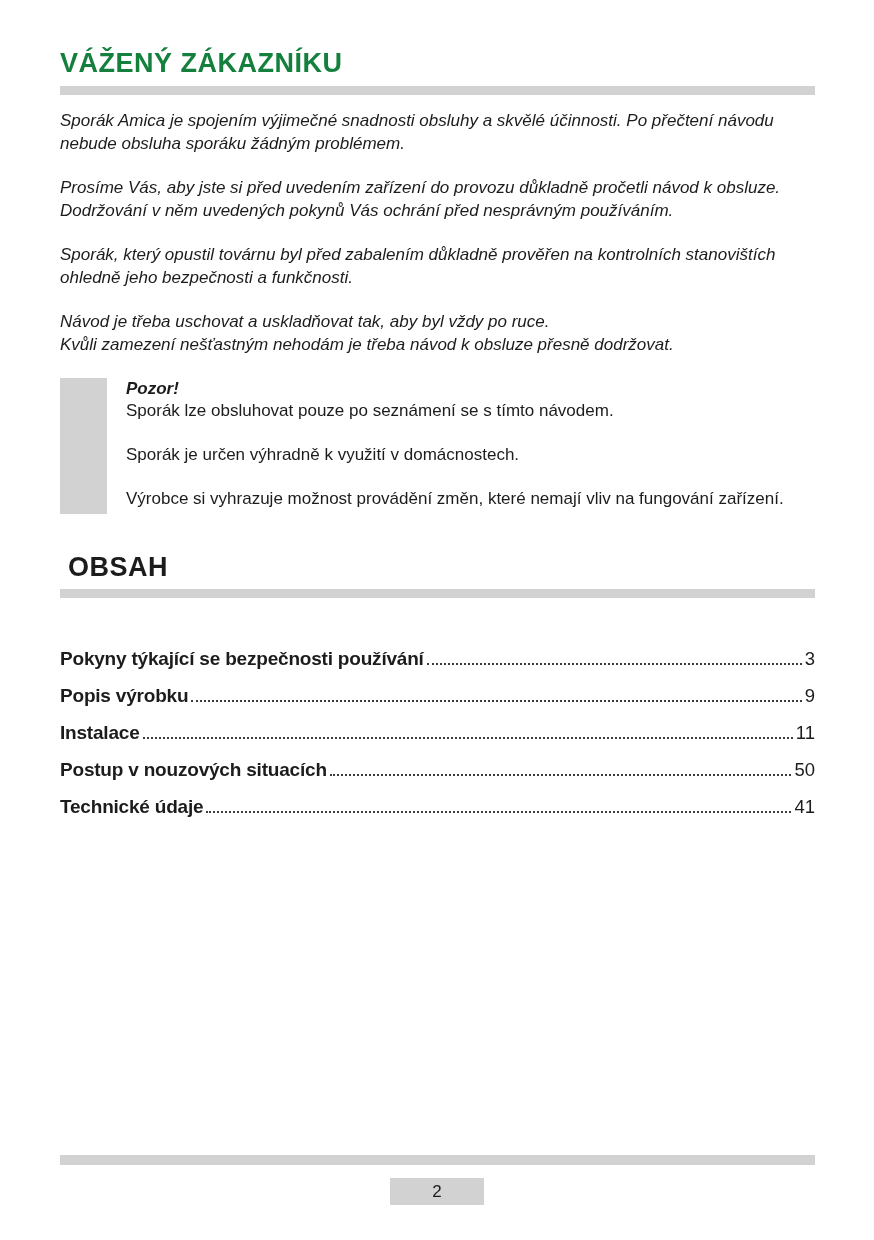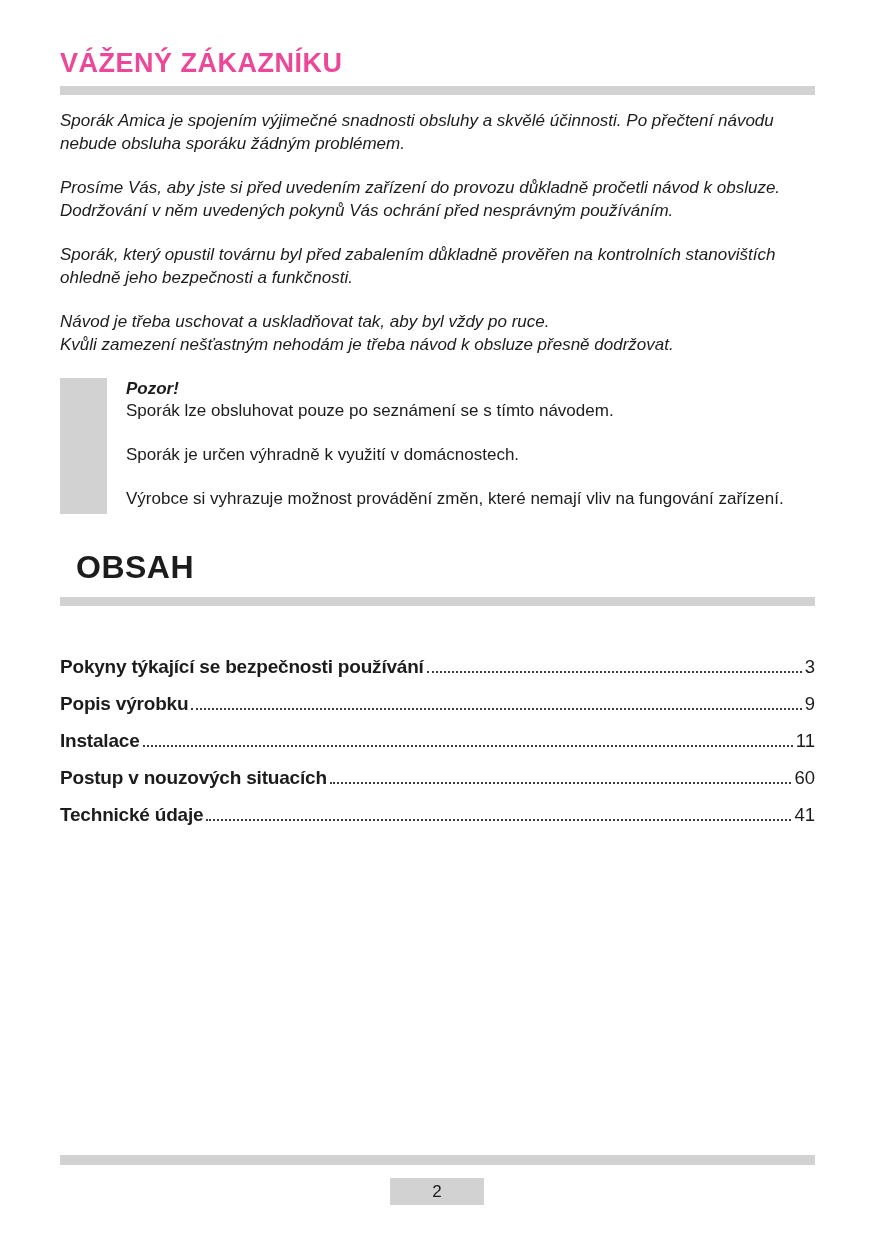--- a/index.html
+++ b/index.html
@@ -22,21 +22,21 @@
     top: 0;
     width: 755px;
   }
   .doc-title {
     margin: 0;
     margin-top: 46px;
     font-size: 27px;
     font-weight: bold;
     line-height: 34px;
     letter-spacing: 0.5px;
-    color: #ec4899;
+    color: #15803d;
   }
   .divider-bar {
     height: 9px;
     background: #d2d2d2;
     margin-top: 6px;
   }
   .intro {
     margin-top: 15px;
     font-style: italic;
     font-size: 17px;
@@ -69,23 +69,23 @@
   .notice-body p {
     margin: 0;
   }
   .notice-body p + p {
     margin-top: 22px;
   }
   .notice-body p.first {
     margin-top: 0;
   }
   .toc-heading {
-    margin: 16px;
+    margin: 8px;
     margin-top: 39px;
-    font-size: 32px;
+    font-size: 27px;
     font-weight: bold;
     line-height: 28px;
     letter-spacing: 0.5px;
   }
   .toc-list {
     margin-top: 49px;
   }
   .toc-row {
     display: flex;
     align-items: baseline;
@@ -174,21 +174,21 @@
         <span class="toc-page">9</span>
       </div>
       <div class="toc-row">
         <span class="toc-label">Instalace</span>
         <span class="toc-dots"></span>
         <span class="toc-page">11</span>
       </div>
       <div class="toc-row">
         <span class="toc-label">Postup v nouzových situacích</span>
         <span class="toc-dots"></span>
-        <span class="toc-page">60</span>
+        <span class="toc-page">50</span>
       </div>
       <div class="toc-row">
         <span class="toc-label">Technické údaje</span>
         <span class="toc-dots"></span>
         <span class="toc-page">41</span>
       </div>
     </div>
 
   </div>
 

